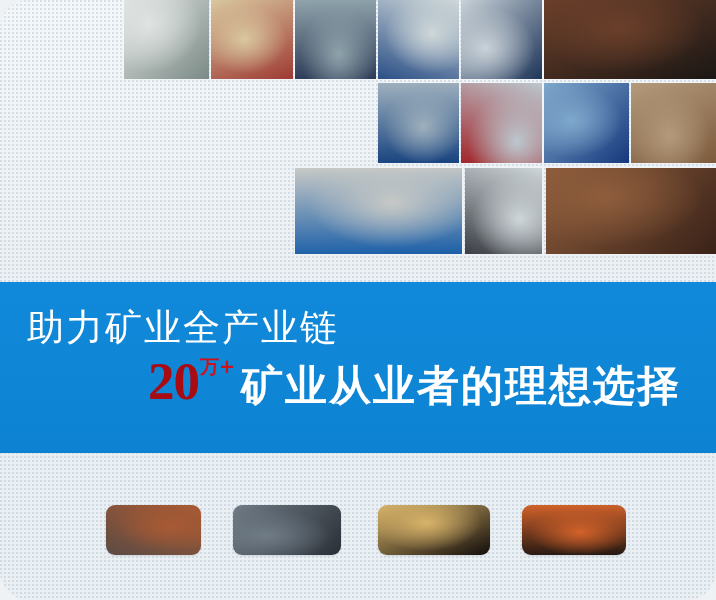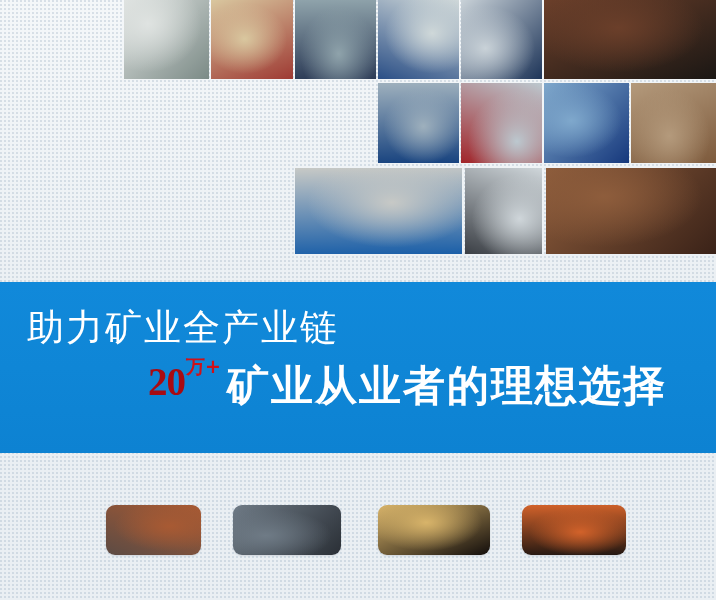--- a/index.html
+++ b/index.html
@@ -42,21 +42,21 @@
     white-space:nowrap;
     font-family:"DejaVu Sans","Liberation Sans",sans-serif;
   }
   #line2{
     position:absolute; left:148px; top:73px;
     white-space:nowrap;
     display:flex; align-items:flex-end;
   }
   #num{
     font-family:"Liberation Serif","DejaVu Serif",serif;
-    font-size:39px; line-height:53px;
+    font-size:53px; line-height:53px;
     font-weight:700;
     color:#a80b12;
     letter-spacing:-1px;
   }
   #numsup{
     font-family:"DejaVu Sans","Liberation Sans",sans-serif;
     font-size:19px; line-height:19px;
     font-weight:700;
     color:#cf1118;
     align-self:flex-start;
@@ -84,21 +84,21 @@
     background-color:#4a4034;
     background-repeat:no-repeat;
     background-size:cover;
     background-position:center center;
     box-shadow:0 1px 2px rgba(40,60,80,.14);
   }
 </style>
 </head>
 <body>
 
-<div id="stage" style="background: radial-gradient(circle at 1px 1px, rgba(150, 170, 190, 0.3) 0.8px, rgba(0, 0, 0, 0) 1.1px) 0px 0px / 4px 4px, linear-gradient(rgb(244, 247, 249) 0%, rgb(234, 239, 243) 55%, rgb(234, 239, 243) 100%);">
+<div id="stage" style="background: radial-gradient(circle at 1px 1px, rgba(150, 170, 190, 0.3) 0.8px, rgba(0, 0, 0, 0) 1.1px) 0px 0px / 4px 4px, linear-gradient(rgb(244, 247, 249) 0%, rgb(234, 239, 243) 55%, rgb(234, 239, 243) 100%); border-radius: 29px;">
 
   <div id="collage">
 
     <div class="ph" style="left: 124px; top: 0px; width: 85px; height: 79px; background: radial-gradient(at 28% 30%, rgb(223, 227, 225) 0%, rgba(255, 255, 255, 0) 62%), linear-gradient(135deg, rgb(223, 227, 225) 0%, rgb(123, 138, 134) 100%);" id="p0" title="实验室分析仪器操作" aria-label="technician at lab instruments"></div>
     <div class="ph" style="left: 211px; top: 0px; width: 82px; height: 79px; background: radial-gradient(at 41% 49%, rgb(217, 199, 159) 0%, rgba(255, 255, 255, 0) 62%), linear-gradient(157deg, rgb(217, 199, 159) 0%, rgb(158, 58, 51) 100%);" id="p1" title="集团年度表彰大会合影" aria-label="award ceremony red stage banner"></div>
     <div class="ph" style="left: 295px; top: 0px; width: 81px; height: 79px; background: radial-gradient(at 54% 68%, rgb(143, 163, 171) 0%, rgba(255, 255, 255, 0) 62%), linear-gradient(179deg, rgb(143, 163, 171) 0%, rgb(45, 60, 87) 100%);" id="p2" title="野外勘查团队合影" aria-label="field survey team in mountains"></div>
     <div class="ph" style="left: 378px; top: 0px; width: 81px; height: 79px; background: radial-gradient(at 67% 42%, rgb(207, 216, 217) 0%, rgba(255, 255, 255, 0) 62%), linear-gradient(201deg, rgb(207, 216, 217) 0%, rgb(43, 79, 134) 100%);" id="p3" title="选矿化验车间" aria-label="worker at assay bench"></div>
     <div class="ph" style="left: 461px; top: 0px; width: 81px; height: 79px; background: radial-gradient(at 30% 61%, rgb(201, 210, 216) 0%, rgba(255, 255, 255, 0) 62%), linear-gradient(135deg, rgb(201, 210, 216) 0%, rgb(30, 53, 89) 100%);" id="p4" title="试验室样品制备" aria-label="two staff preparing samples"></div>
     <div class="ph" style="left: 544px; top: 0px; width: 172px; height: 79px; background: radial-gradient(at 43% 35%, rgb(107, 63, 42) 0%, rgba(255, 255, 255, 0) 62%), linear-gradient(157deg, rgb(107, 63, 42) 0%, rgb(27, 23, 20) 100%);" id="p5" title="董事长办公室留影" aria-label="executive portrait with national flag"></div>
 

